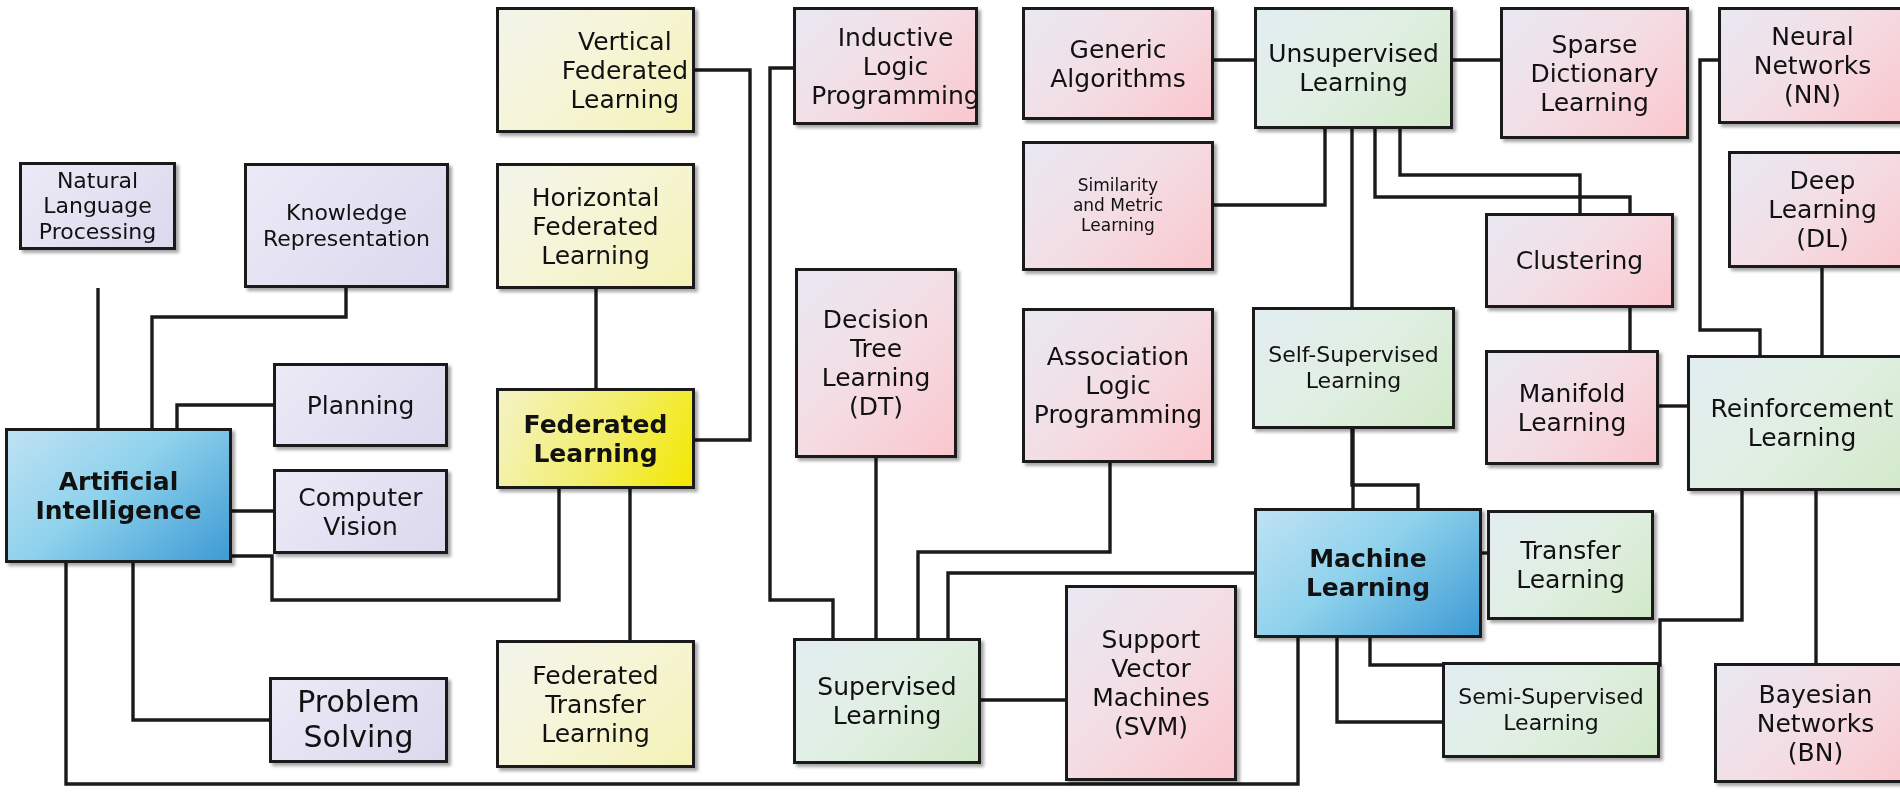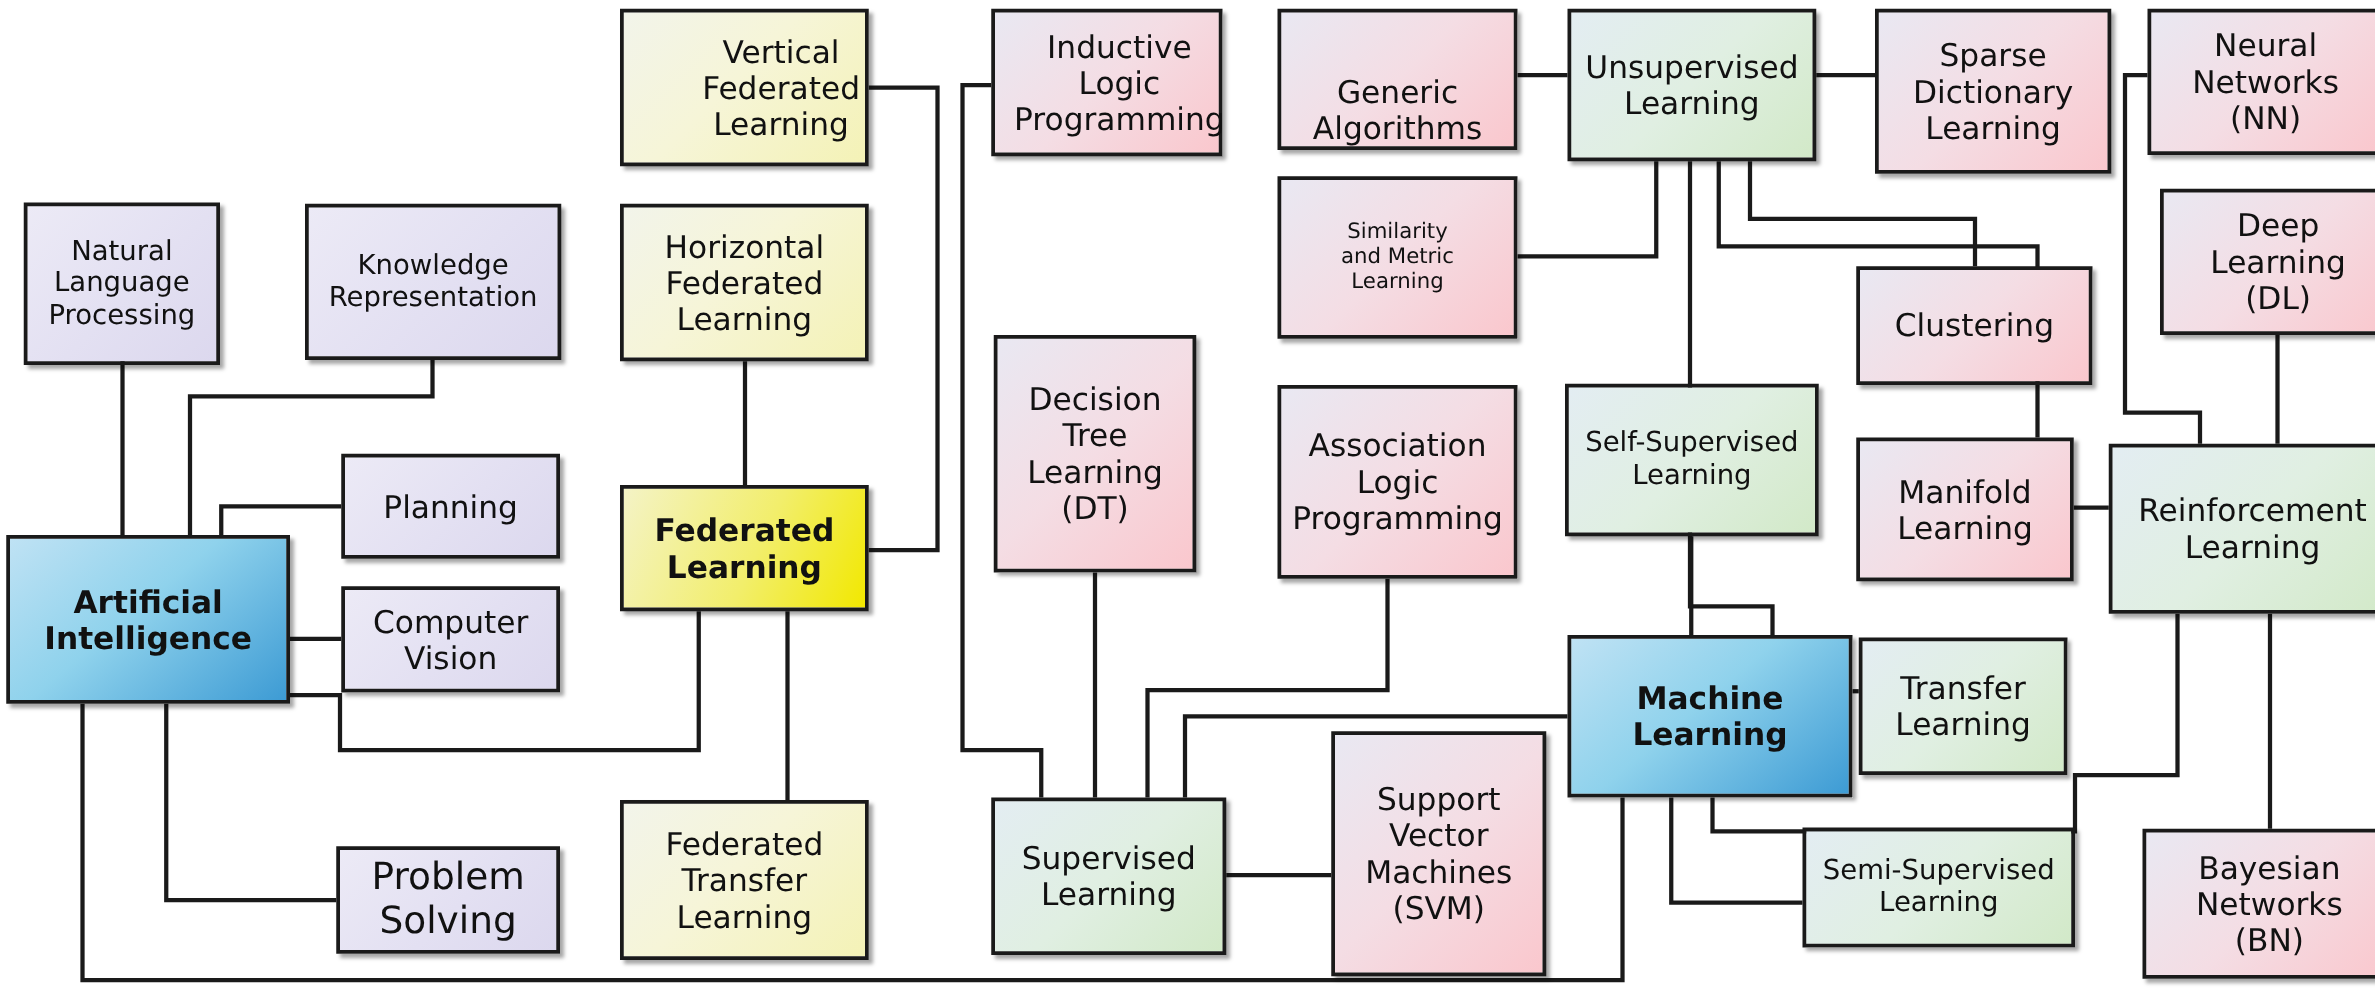--- a/index.html
+++ b/index.html
@@ -48,21 +48,21 @@
       <path d="M 1353 429 L 1353 508" fill="none" stroke="#1a1a1a" stroke-width="3.4" stroke-linejoin="miter" stroke-linecap="butt"></path>
       <path d="M 1482 553 L 1487 553" fill="none" stroke="#1a1a1a" stroke-width="3.4" stroke-linejoin="miter" stroke-linecap="butt"></path>
       <path d="M 1659 406 L 1687 406" fill="none" stroke="#1a1a1a" stroke-width="3.4" stroke-linejoin="miter" stroke-linecap="butt"></path>
       <path d="M 1718 60 L 1700 60 L 1700 330 L 1760 330 L 1760 355" fill="none" stroke="#1a1a1a" stroke-width="3.4" stroke-linejoin="miter" stroke-linecap="butt"></path>
       <path d="M 1822 268 L 1822 355" fill="none" stroke="#1a1a1a" stroke-width="3.4" stroke-linejoin="miter" stroke-linecap="butt"></path>
       <path d="M 1337 638 L 1337 722 L 1442 722" fill="none" stroke="#1a1a1a" stroke-width="3.4" stroke-linejoin="miter" stroke-linecap="butt"></path>
       <path d="M 1370 638 L 1370 665 L 1660 665 L 1660 620 L 1742 620 L 1742 491" fill="none" stroke="#1a1a1a" stroke-width="3.4" stroke-linejoin="miter" stroke-linecap="butt"></path>
       <path d="M 1816 491 L 1816 663" fill="none" stroke="#1a1a1a" stroke-width="3.4" stroke-linejoin="miter" stroke-linecap="butt"></path>
     </svg>
   <div id="nodes">
-      <div class="node t-purple" style="left: 19px; top: 162px; width: 157px; height: 130px; font-size: 22px;">
+      <div class="node t-purple" style="left: 19px; top: 162px; width: 157px; height: 88px; font-size: 22px;">
         <span>Natural<br>Language<br>Processing</span>
       </div>
       <div class="node t-purple" style="left: 244px; top: 163px; width: 205px; height: 125px; font-size: 22px;">
         <span>Knowledge<br>Representation</span>
       </div>
       <div class="node t-purple" style="left: 273px; top: 363px; width: 175px; height: 84px; font-size: 25px;">
         <span>Planning</span>
       </div>
       <div class="node t-purple" style="left: 273px; top: 469px; width: 175px; height: 85px; font-size: 25px;">
         <span>Computer<br>Vision</span>
@@ -90,21 +90,21 @@
       </div>
       <div class="node t-pink" style="left: 795px; top: 268px; width: 162px; height: 190px; font-size: 25px;">
         <span>Decision<br>Tree<br>Learning<br>(DT)</span>
       </div>
       <div class="node t-green" style="left: 793px; top: 638px; width: 188px; height: 126px; font-size: 25px;">
         <span>Supervised<br>Learning</span>
       </div>
       <div class="node t-pink" style="left: 1065px; top: 585px; width: 172px; height: 196px; font-size: 25px;">
         <span>Support<br>Vector<br>Machines<br>(SVM)</span>
       </div>
-      <div class="node t-pink" style="left: 1022px; top: 7px; width: 192px; height: 113px; font-size: 25px; align-items: flex-end;">
+      <div class="node t-pink" style="left: 1022px; top: 7px; width: 192px; height: 113px; font-size: 25px;">
         <span>Generic<br>Algorithms</span>
       </div>
       <div class="node t-pink" style="left: 1022px; top: 141px; width: 192px; height: 130px; font-size: 17px;">
         <span>Similarity<br>and Metric<br>Learning</span>
       </div>
       <div class="node t-pink" style="left: 1022px; top: 308px; width: 192px; height: 155px; font-size: 25px;">
         <span>Association<br>Logic<br>Programming</span>
       </div>
       <div class="node t-green" style="left: 1254px; top: 7px; width: 199px; height: 122px; font-size: 25px;">
         <span>Unsupervised<br>Learning</span>

